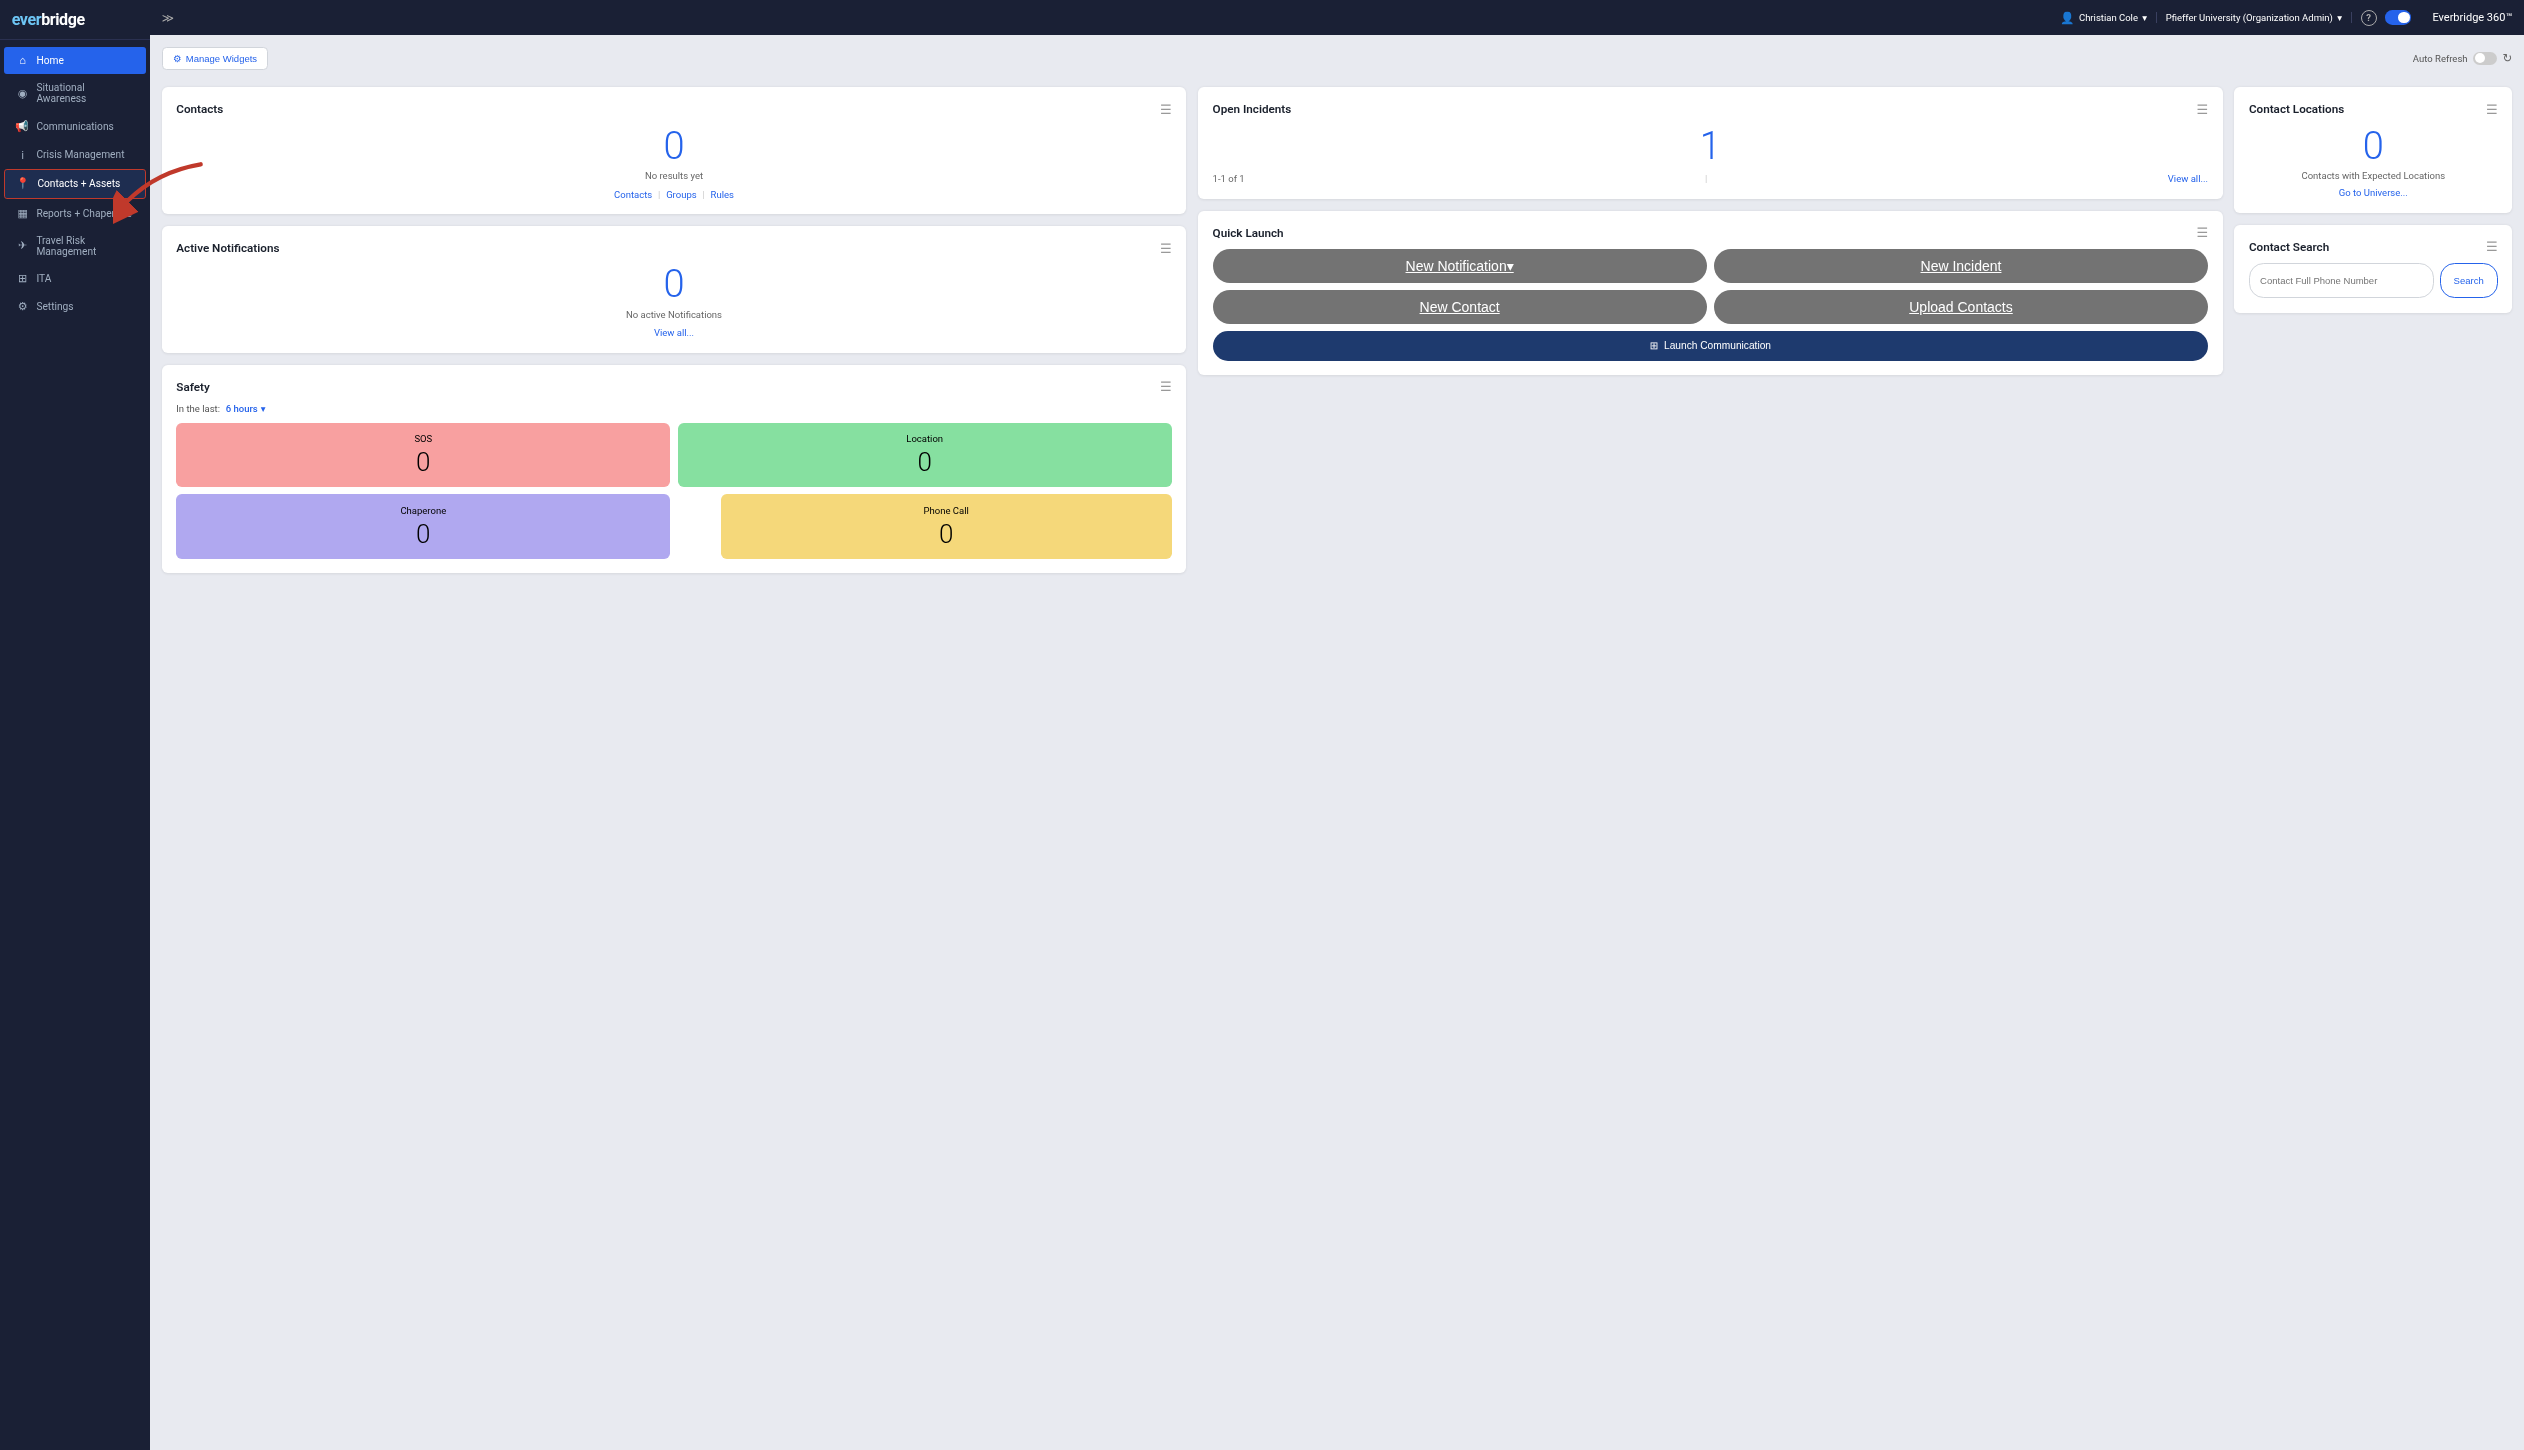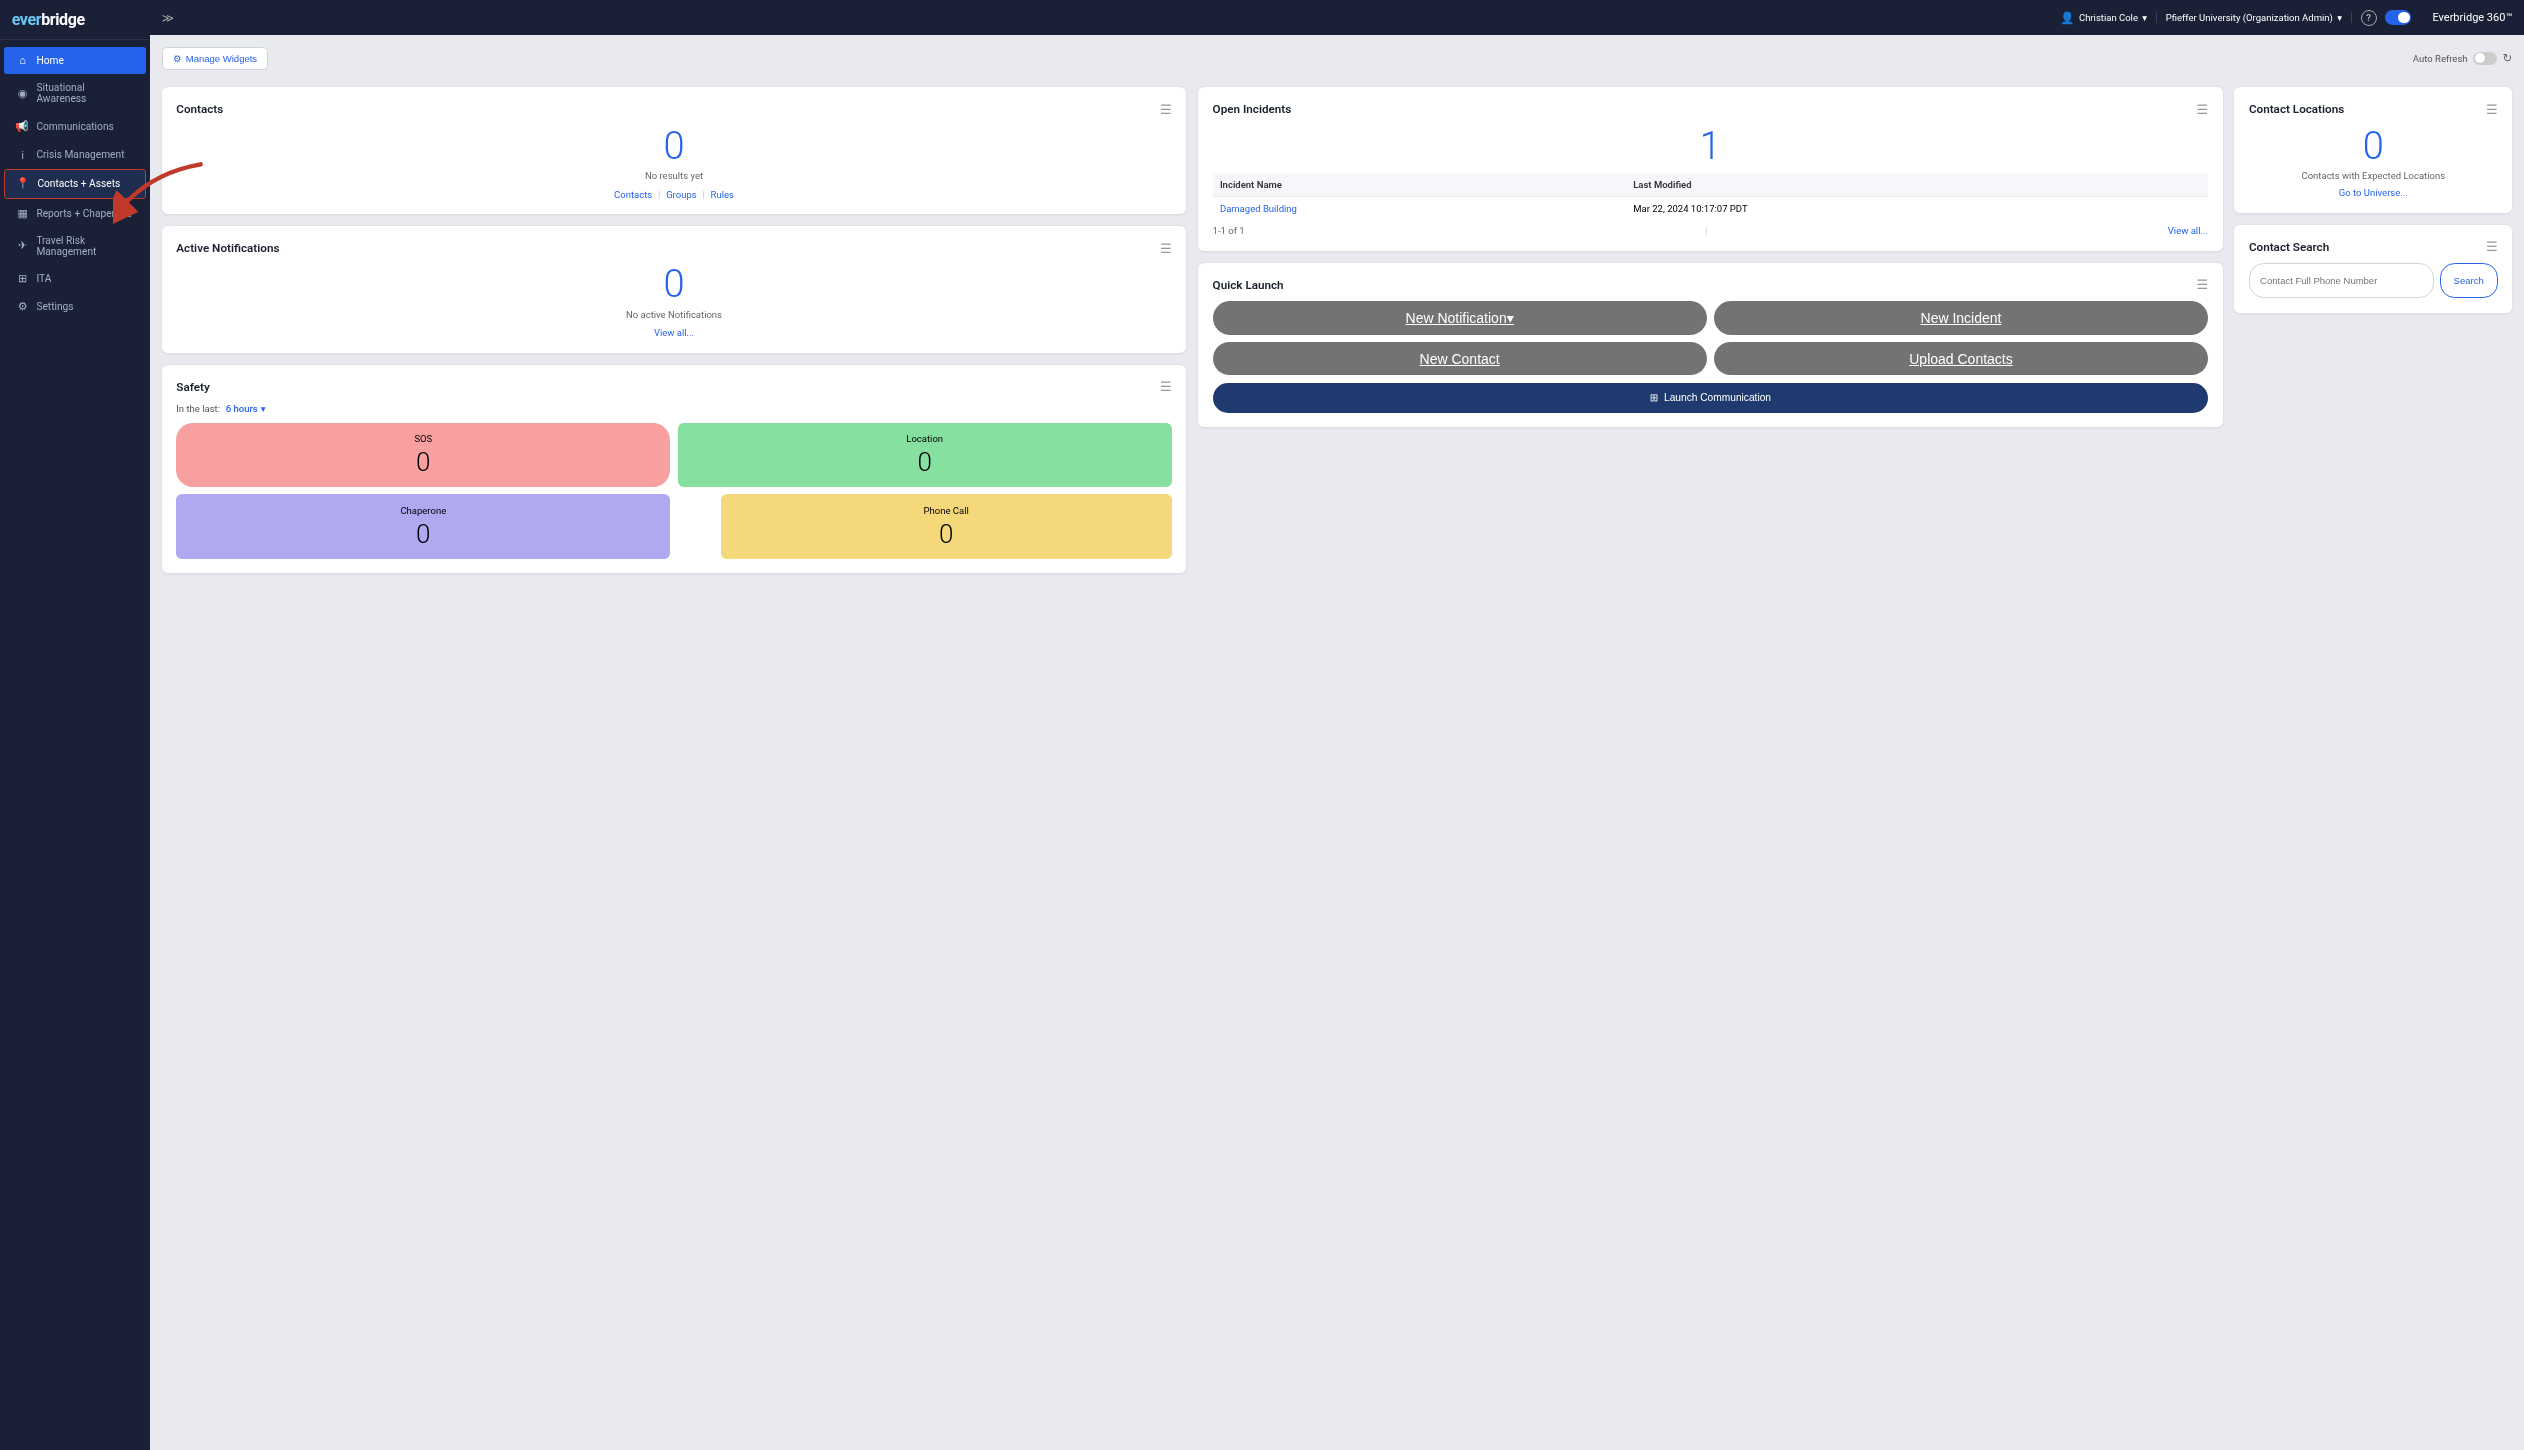--- a/index.html
+++ b/index.html
@@ -63,21 +63,21 @@
     .ql-btn { border: none; border-radius: 17.5px; padding: 8.8px 11.7px; font-size: 14px; font-weight: 500; cursor: pointer; color: #fff; background: #737373; transition: background 0.2s; text-decoration: underline; }
     .ql-btn-full { grid-column: 1 / -1; background: #1e3a6e; border-radius: 17.5px; padding: 9.5px 11.7px; font-size: 10.2px; font-weight: 500; cursor: pointer; color: #fff; border: none; display: flex; align-items: center; justify-content: center; gap: 5.8px; transition: background 0.2s; }
 
     
     .safety-time { display: flex; align-items: center; gap: 5.8px; margin-bottom: 8.8px; font-size: 9.5px; color: #555; }
     .safety-time-val { color: #2563eb; font-weight: 500; cursor: pointer; display: flex; align-items: center; gap: 2.9px; }
     .safety-grid { display: grid; grid-template-columns: 1fr 1fr; gap: 7.3px; }
     .safety-card { border-radius: 5.8px; padding: 10.2px 7.3px; text-align: center; }
     .safety-card .s-label { font-size: 9.5px; margin-bottom: 2.9px; }
     .safety-card .s-num { font-size: 26px; font-weight: 300; }
-    .safety-sos { background: #f8a0a0; border-radius: 17px; }
+    .safety-sos { background: #f8a0a0; }
     .safety-location { background: #86e0a0; }
     .safety-chaperone { background: #b0a8f0; }
     .safety-phonecall { background: #f5d87a; margin-left: 43px; }
 
     
     .go-universe { color: #2563eb; cursor: pointer; text-align: center; font-size: 9.5px; margin-top: 5.8px; }
 
     
     .search-row { display: flex; gap: 5.8px; margin-top: 7.3px; }
     .search-input { flex: 1; border: 0.7px solid #d1d5db; border-radius: 14.6px; padding: 5.8px 10.2px; font-size: 9.5px; color: #999; outline: none; }
@@ -254,34 +254,20 @@
       </div>
 
       <div class="mid-col">
 
         <div class="card">
           <div class="card-header">
             <span class="card-title">Open Incidents</span>
             <span class="card-menu">☰</span>
           </div>
           <div class="big-number">1</div>
-          <table class="incidents-table">
-            <thead>
-              <tr>
-                <th>Incident Name</th>
-                <th>Last Modified</th>
-              </tr>
-            </thead>
-            <tbody>
-              <tr>
-                <td class="incident-link">Damaged Building</td>
-                <td>Mar 22, 2024 10:17:07 PDT</td>
-              </tr>
-            </tbody>
-          </table>
           <div class="incidents-footer">
             <span>1-1 of 1</span>
             <span style="color:#ccc;">|</span>
             <a class="view-all-link">View all...</a>
           </div>
         </div>
 
         <div class="card">
           <div class="card-header">
             <span class="card-title">Quick Launch</span>

